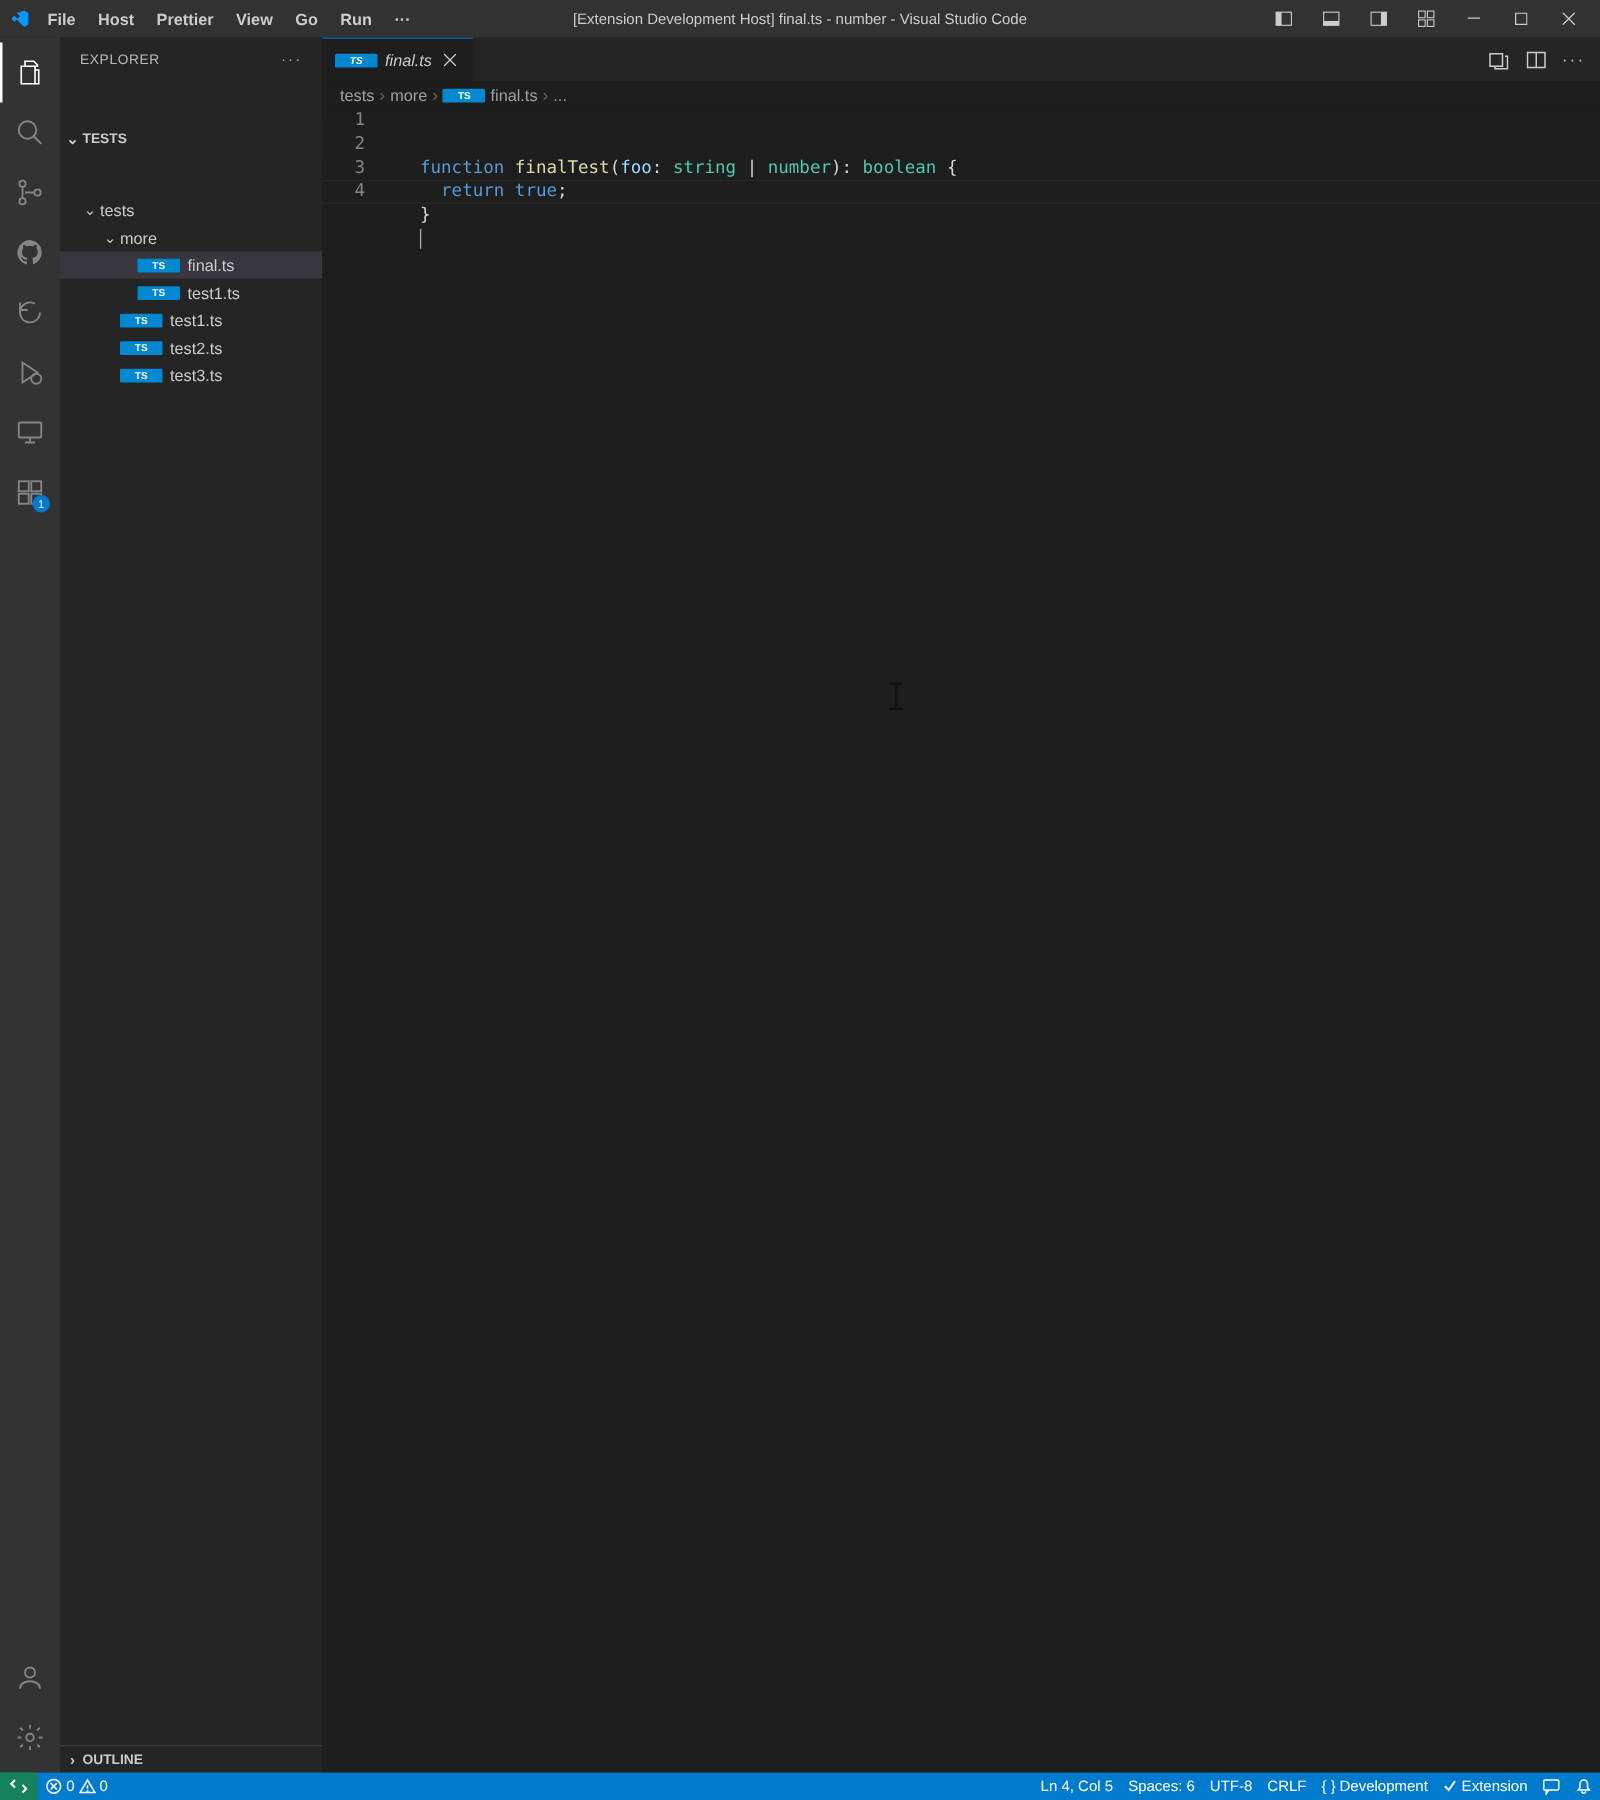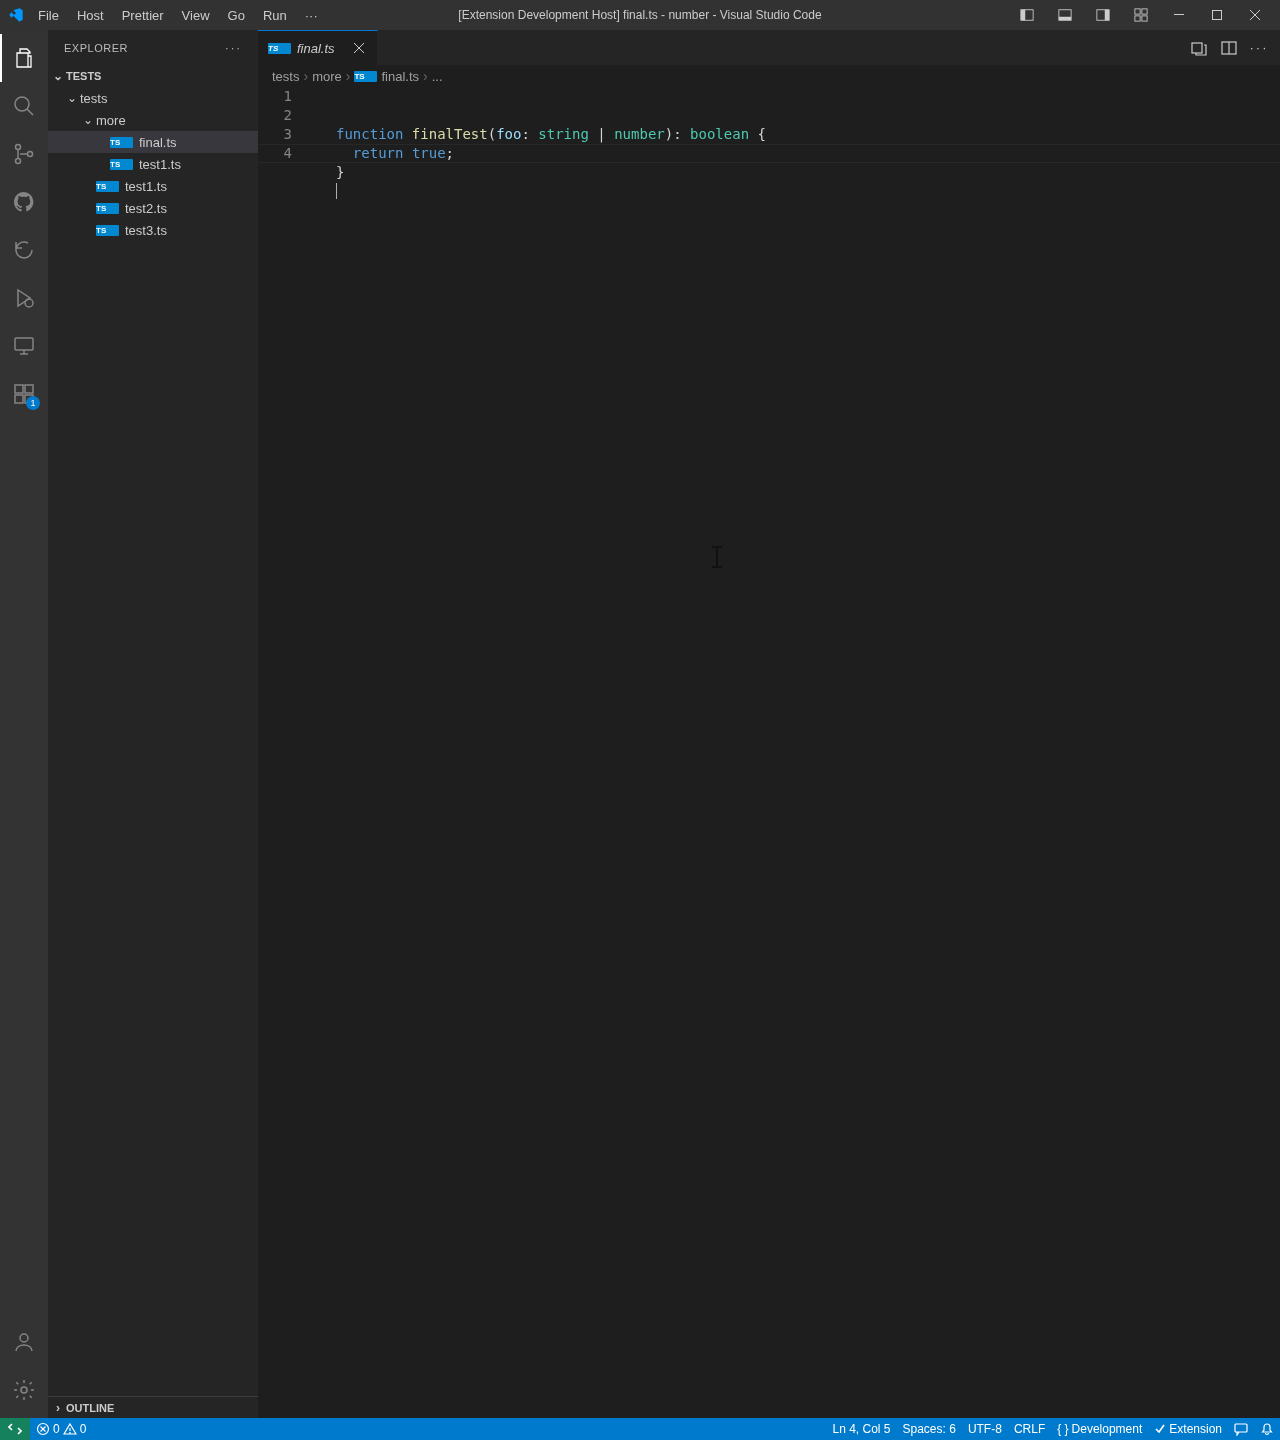--- a/index.html
+++ b/index.html
@@ -21,21 +21,21 @@
   align-items: center;
   padding: 0 8px;
   position: relative;
 }
 .titlebar-logo {
   width: 16px; height: 16px;
   margin-right: 6px;
   display: flex; align-items: center; justify-content: center;
 }
 .menu-items { display: flex; gap: 2px; }
-.menu-item { padding: 4px 8px; cursor: pointer; font-size: 13px; }
+.menu-item { padding: 4px 8px; cursor: pointer; font-size: 13px; font-weight: bold; }
 .titlebar-title {
   position: absolute; left: 50%; transform: translateX(-50%);
   font-size: 12px; color: #cccccc;
 }
 .titlebar-right {
   margin-left: auto; display: flex; gap: 4px; align-items: center;
 }
 .titlebar-icon-btn, .win-btn {
   width: 34px; height: 30px;
   display: flex; align-items: center; justify-content: center;
@@ -60,21 +60,21 @@
 .activity-badge {
   position: absolute; bottom: 8px; right: 8px;
   background: #007acc; color: #fff;
   border-radius: 10px; font-size: 9px;
   min-width: 14px; height: 14px; line-height: 14px;
   text-align: center; padding: 0 3px;
 }
 .activity-bottom { margin-top: auto; margin-bottom: 4px; }
 .sidebar {
   width: 210px; background: #252526;
-  display: flex; flex-direction: column;
+  display: flex; flex-direction: column; gap: 35px;
 }
 .sidebar-header {
   height: 35px; display: flex; align-items: center;
   padding: 0 16px; font-size: 11px; text-transform: uppercase;
   letter-spacing: 0.5px; color: #bbbbbb;
   justify-content: space-between;
 }
 .sidebar-section-header {
   height: 22px; display: flex; align-items: center;
   padding-left: 2px; font-weight: bold; font-size: 11px;
@@ -86,22 +86,22 @@
   display: flex; align-items: center; height: 22px;
   cursor: pointer; padding-right: 6px;
 }
 .tree-item.active { background: #37373d; }
 .tree-chevron { width: 16px; text-align: center; font-size: 12px; color: #cccccc; }
 .tree-label { font-size: 13px; }
 .ts-icon {
   display: inline-block;
   background: #0288d1;
   color: #fff; font-size: 8px; font-weight: bold;
-  width: 23px; height: 11px;
-  line-height: 11px; 
+  width: 34px; height: 11px;
+  line-height: 11px; text-align: center;
   border-radius: 1px;
   font-family: sans-serif;
 }
 .indent-1 { padding-left: 16px; }
 .indent-2 { padding-left: 32px; }
 .indent-3 { padding-left: 46px; }
 .outline-header {
   height: 22px; display: flex; align-items: center;
   padding-left: 2px; font-weight: bold; font-size: 11px;
   text-transform: uppercase; cursor: pointer;

